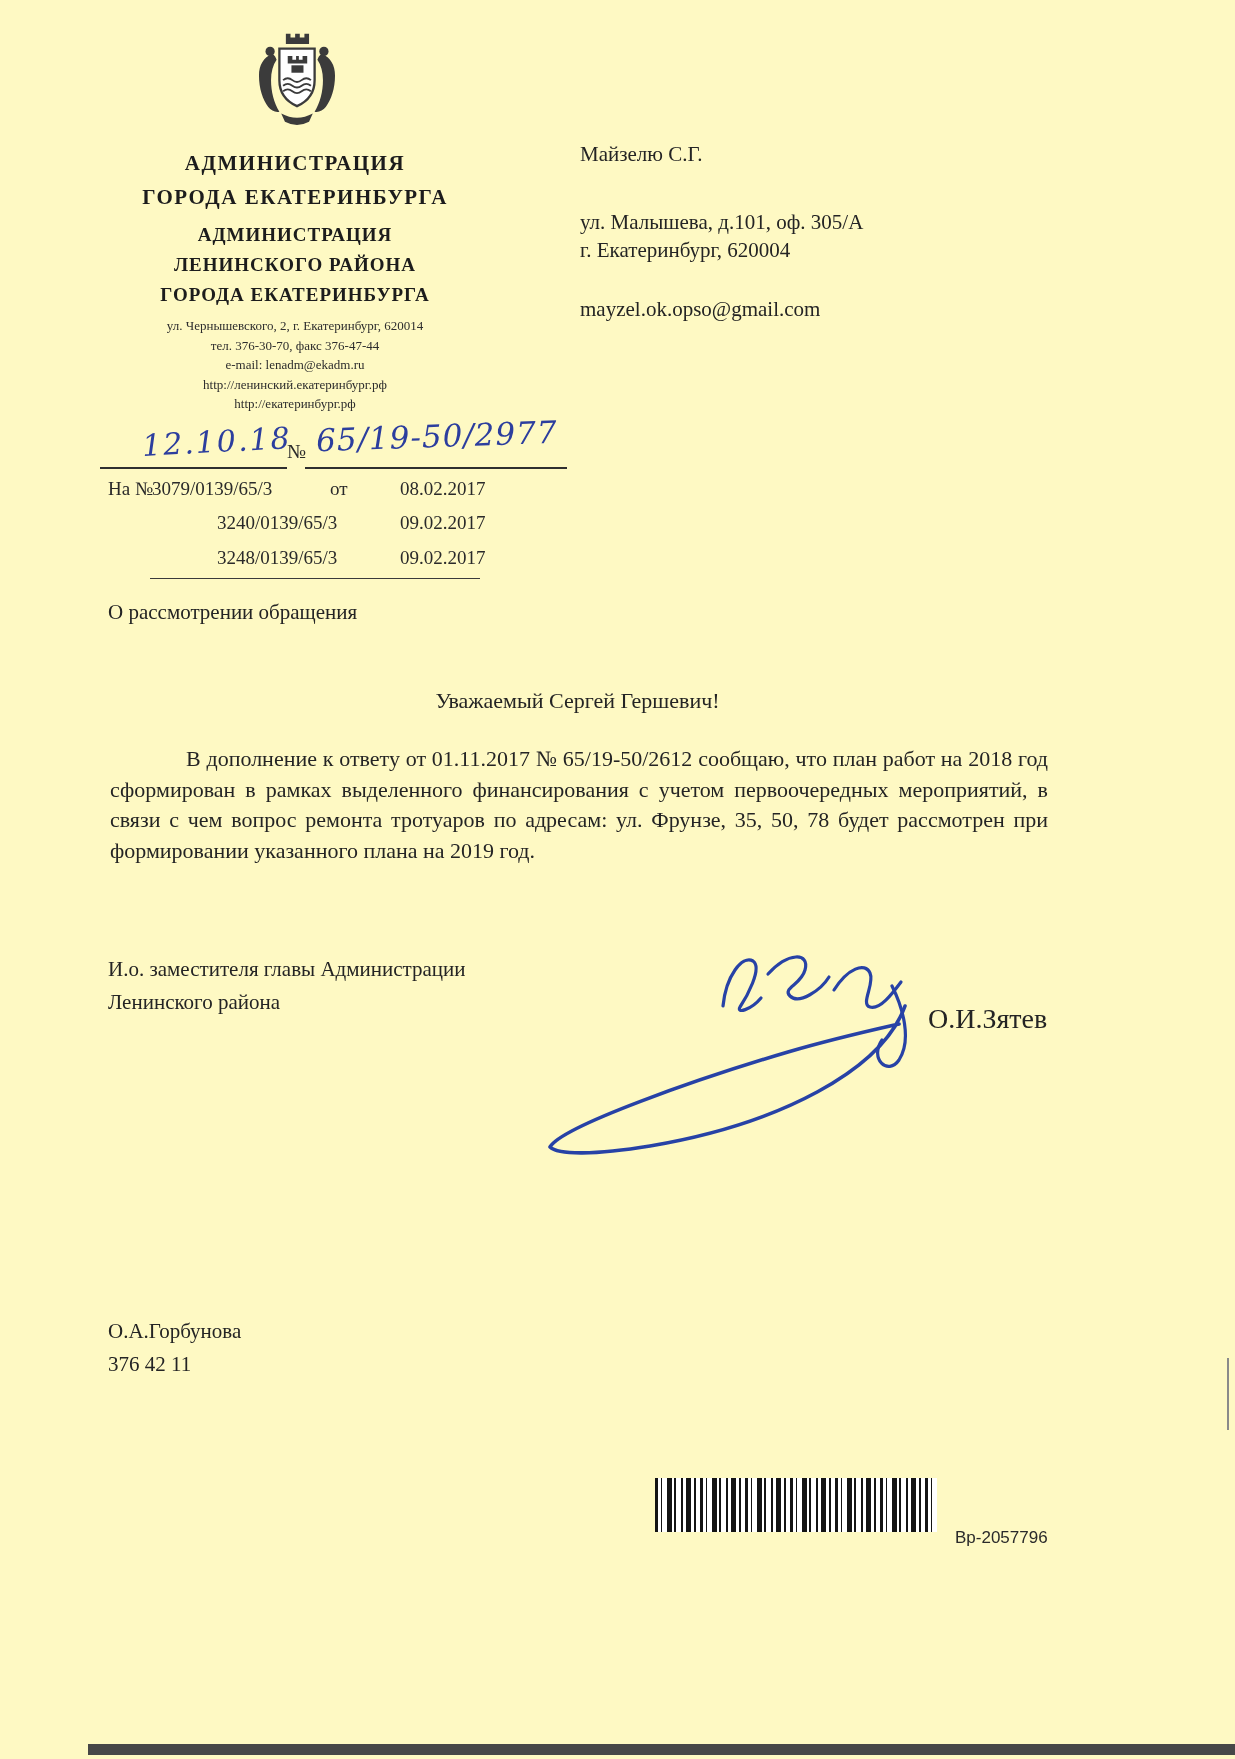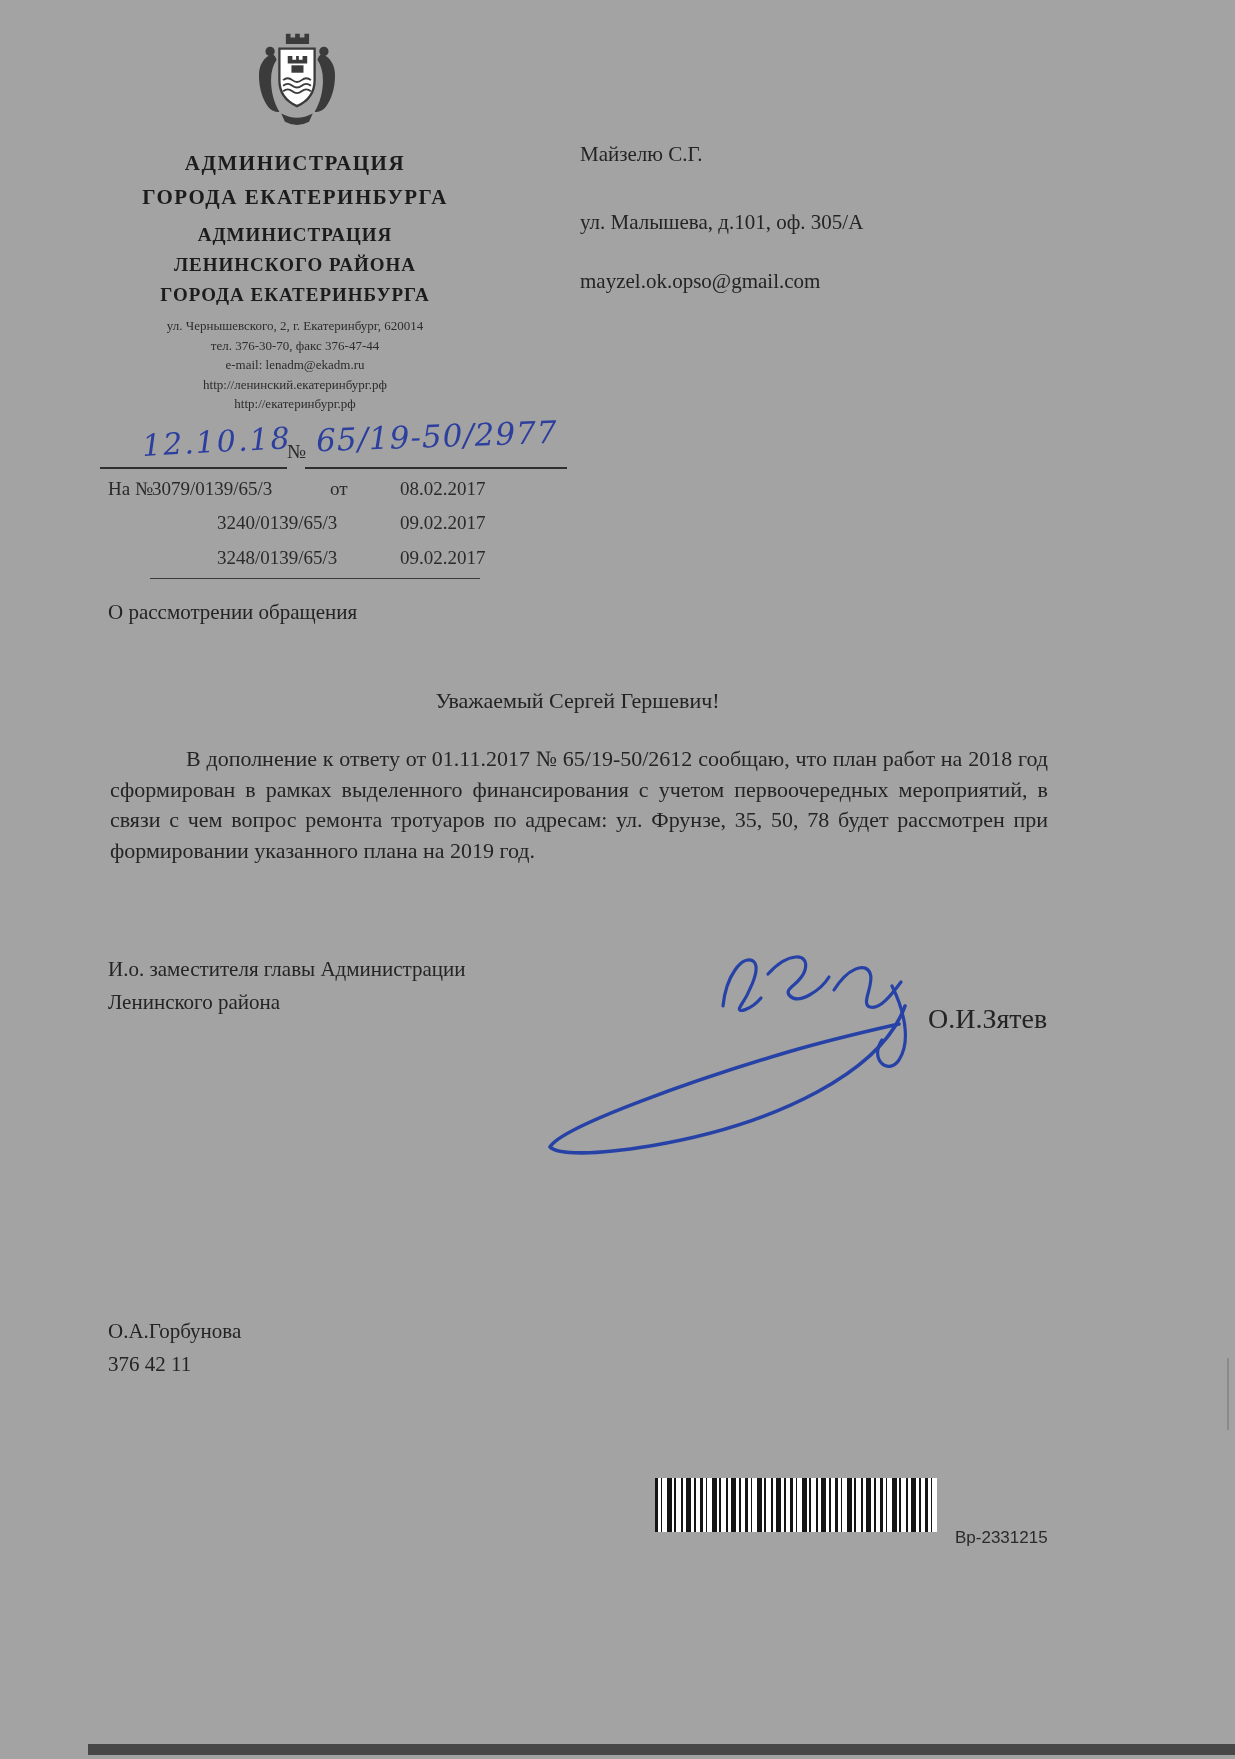--- a/index.html
+++ b/index.html
@@ -1,20 +1,20 @@
 <!DOCTYPE html>
 <html><head>
 <meta charset="utf-8">
 <style>
   html,body { margin:0; padding:0; background:#e9e9e9; }
   .page {
     position:relative;
     width:1235px; height:1759px;
     margin:0 auto;
-    background:#a3a3a3;
+    background:#fef9c3;
     font-family:"Liberation Serif", serif;
     color:#222;
     overflow:hidden;
   }
   .abs { position:absolute; }
 
   
   .emblem { left:246px; top:22px; width:102px; height:120px; }
   .org-city {
     left:95px; top:146px; width:400px;
@@ -139,20 +139,21 @@
     <div>тел. 376-30-70, факс 376-47-44</div>
     <div>e-mail: lenadm@ekadm.ru</div>
     <div>http://ленинский.екатеринбург.рф</div>
     <div>http://екатеринбург.рф</div>
   </div>
 
   <div class="abs recipient">
     <div>Майзелю С.Г.</div>
     <div class="addr">
       <div>ул. Малышева, д.101, оф. 305/А</div>
+      <div>г. Екатеринбург, 620004</div>
     </div>
     <div class="mail">mayzel.ok.opso@gmail.com</div>
   </div>
 
   <div class="abs hw hw-date">12.10.18</div>
   <div class="abs no-sign">№</div>
   <div class="abs hw hw-num">65/19-50/2977</div>
   <div class="abs refline refline1"></div>
   <div class="abs refline refline2"></div>
 
@@ -186,18 +187,18 @@
 
     <path d="M385 78 C362 142, 260 196, 130 218 C75 227, 38 227, 30 219 C42 198, 180 150, 268 124 C316 110, 357 101, 379 96" stroke-width="3.6"></path>
   </svg>
 
   <div class="abs executor">
     <div>О.А.Горбунова</div>
     <div>376 42 11</div>
   </div>
 
   <div class="abs barcode"></div>
-  <div class="abs barcode-label">Вр-2331215</div>
+  <div class="abs barcode-label">Вр-2057796</div>
 
   <div class="abs edge-line"></div>
   <div class="abs bottom-strip"></div>
 
 </div>
 
 </body></html>

